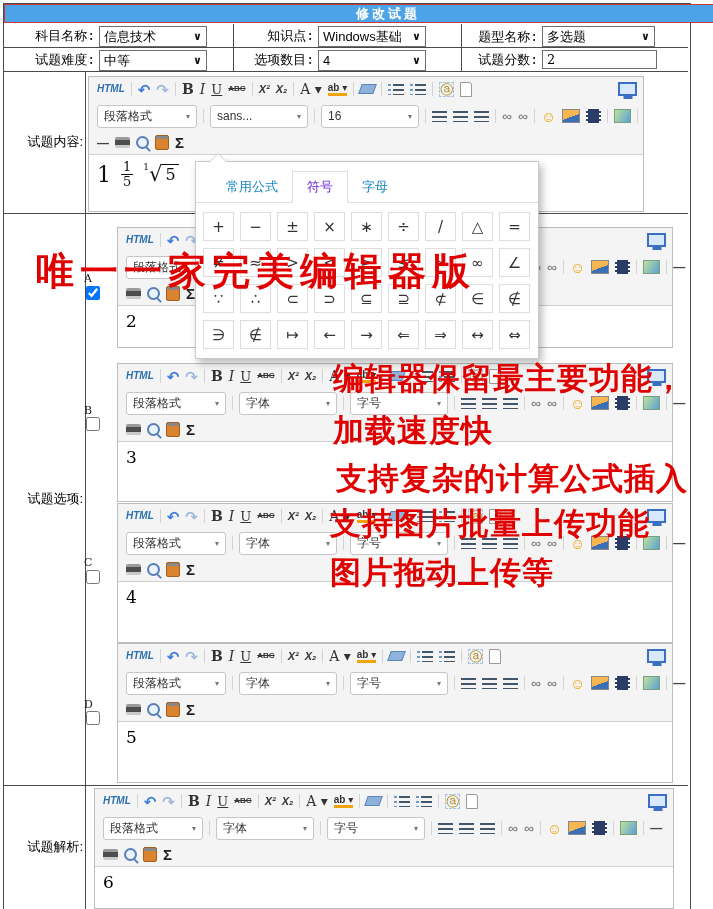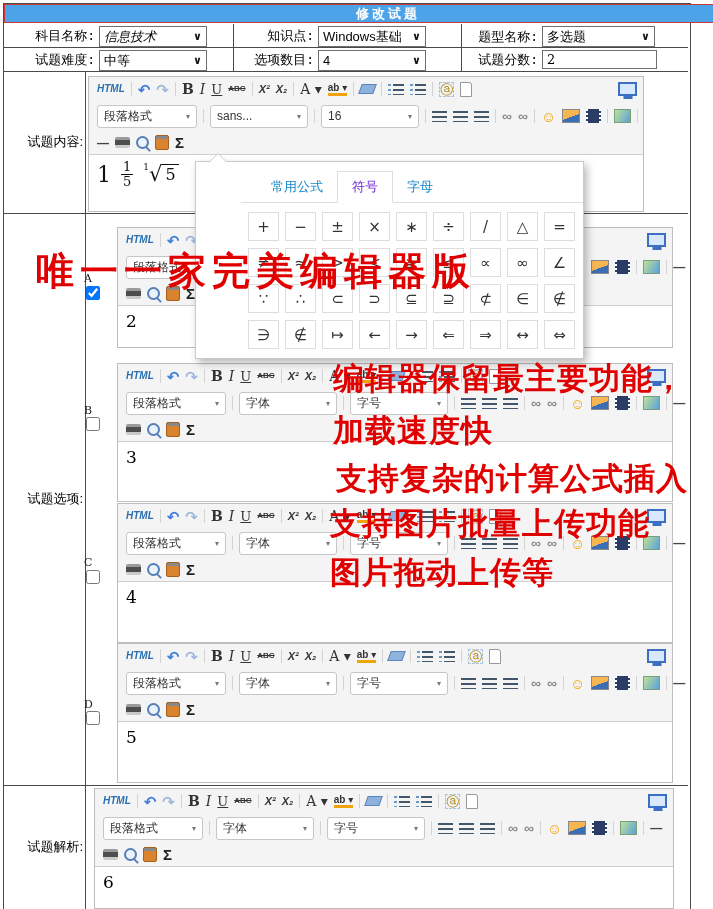--- a/index.html
+++ b/index.html
@@ -86,21 +86,21 @@
   .frac .den{border-top:1px solid #111;padding:0 2px;}
   .root{display:inline-flex;align-items:flex-start;font-size:13px;}
   .root .ridx{font-size:9px;margin-top:-2px;}
   .root .rsign{font-size:21px;line-height:1;}
   .root .rrad{border-top:1px solid #111;font-size:16px;padding:0 3px;}
   
   .optletter{font-family:"DejaVu Serif",serif;font-size:11px;color:#222;}
   .optcheck{width:14px;height:14px;margin:0;}
   
   .popup{left:195px;top:161px;width:342px;height:196px;background:#fff;border:1px solid #c9c9c9;
-    box-shadow:3px 4px 8px rgba(0,0,0,.28);z-index:50;padding-left:45px;}
+    box-shadow:3px 4px 8px rgba(0,0,0,.28);z-index:50;}
   .popup-arrow{position:absolute;left:14px;top:-8px;width:0;height:0;
     border-left:8px solid rgba(0,0,0,0);border-right:8px solid rgba(0,0,0,0);border-bottom:8px solid #fff;
     filter:drop-shadow(0 -1px 0 #c9c9c9);}
   .tabbar{display:flex;align-items:flex-end;padding:10px 12px 0 16px;border-bottom:1px solid #ddd;height:30px;box-sizing:content-box;}
   .ptab{padding:6px 14px;font-size:13px;color:#1787c8;cursor:pointer;}
   .ptab.active{color:#6d28d9;background:#fff;border:1px solid #ddd;border-bottom:1px solid #fff;margin-bottom:-1px;}
   .symgrid{padding:9px 7px;display:flex;flex-direction:column;gap:7px;}
   .symrow{display:flex;gap:6px;}
   .symbtn{width:29px;height:27px;border:1px solid #ddd;background:#fff;display:flex;align-items:center;
     justify-content:center;font-size:15px;color:#333;cursor:pointer;font-family:"DejaVu Sans",sans-serif;}
@@ -120,21 +120,21 @@
   <div class="abs hline" style="left:4px;top:785px;width:684px;"></div>
   <div class="abs vline" style="left:233px;top:24px;height:47px;"></div>
   <div class="abs vline" style="left:461px;top:24px;height:47px;"></div>
   <div class="abs vline" style="left:85px;top:71px;height:838px;"></div>
 
   <div class="abs titlebar">
     <span>修改试题</span>
   </div>
 
   <div class="abs flabel" style="left:0;top:25px;width:95px;">科目名称:</div>
-  <div class="abs sel" style="left:99px;top:26px;width:98px;font-style:italic;">
+  <div class="abs sel" style="left:99px;top:26px;width:98px;">
     <span>信息技术</span>
     <span class="chev">∨</span>
   </div>
   <div class="abs flabel" style="left:236px;top:25px;width:78px;">知识点:</div>
   <div class="abs sel" style="left:318px;top:26px;width:98px;">
     <span>Windows基础</span>
     <span class="chev">∨</span>
   </div>
   <div class="abs flabel" style="left:466px;top:26px;width:72px;">题型名称:</div>
   <div class="abs sel" style="left:542px;top:26px;width:103px;">

